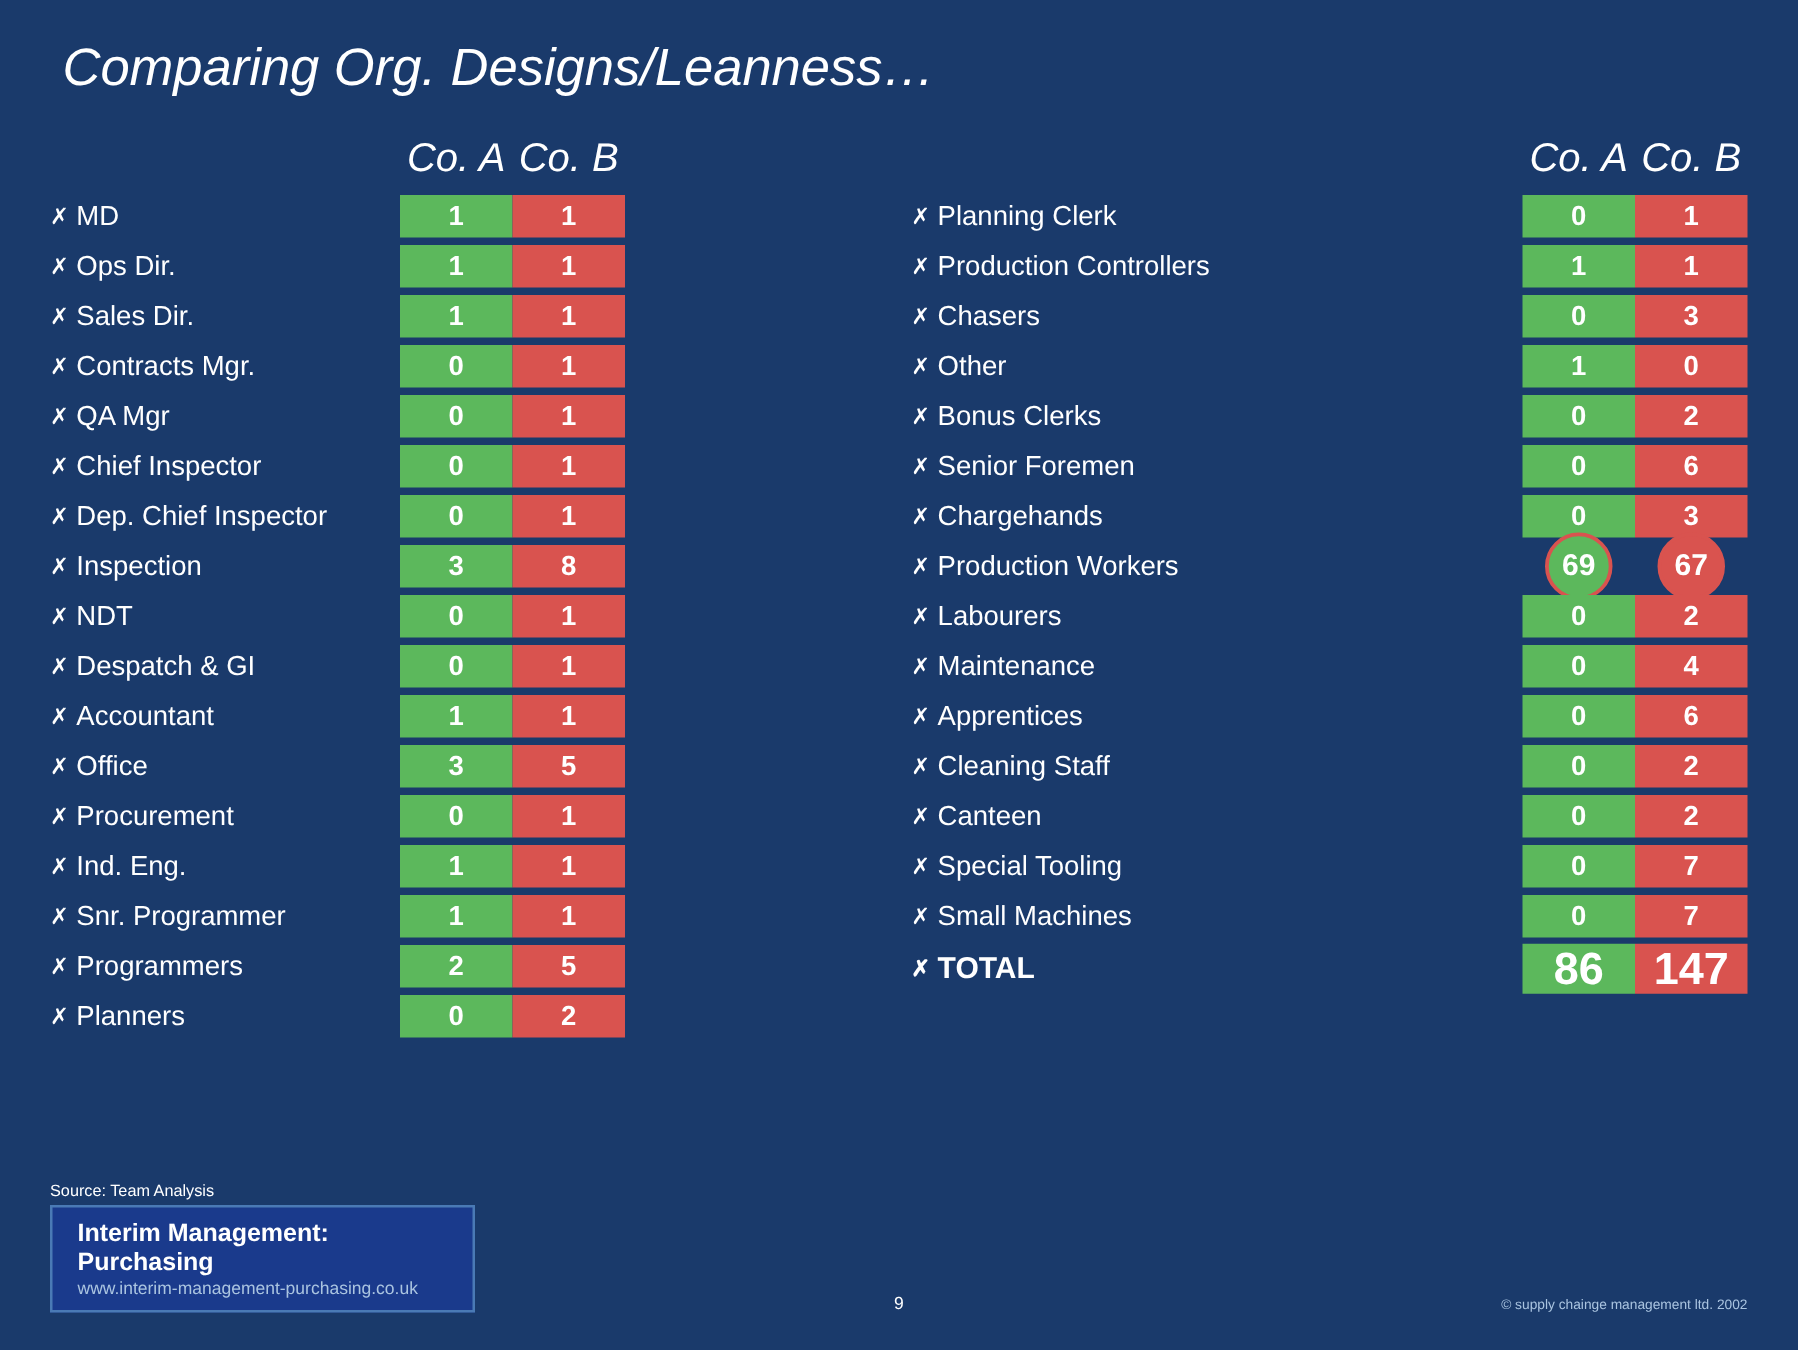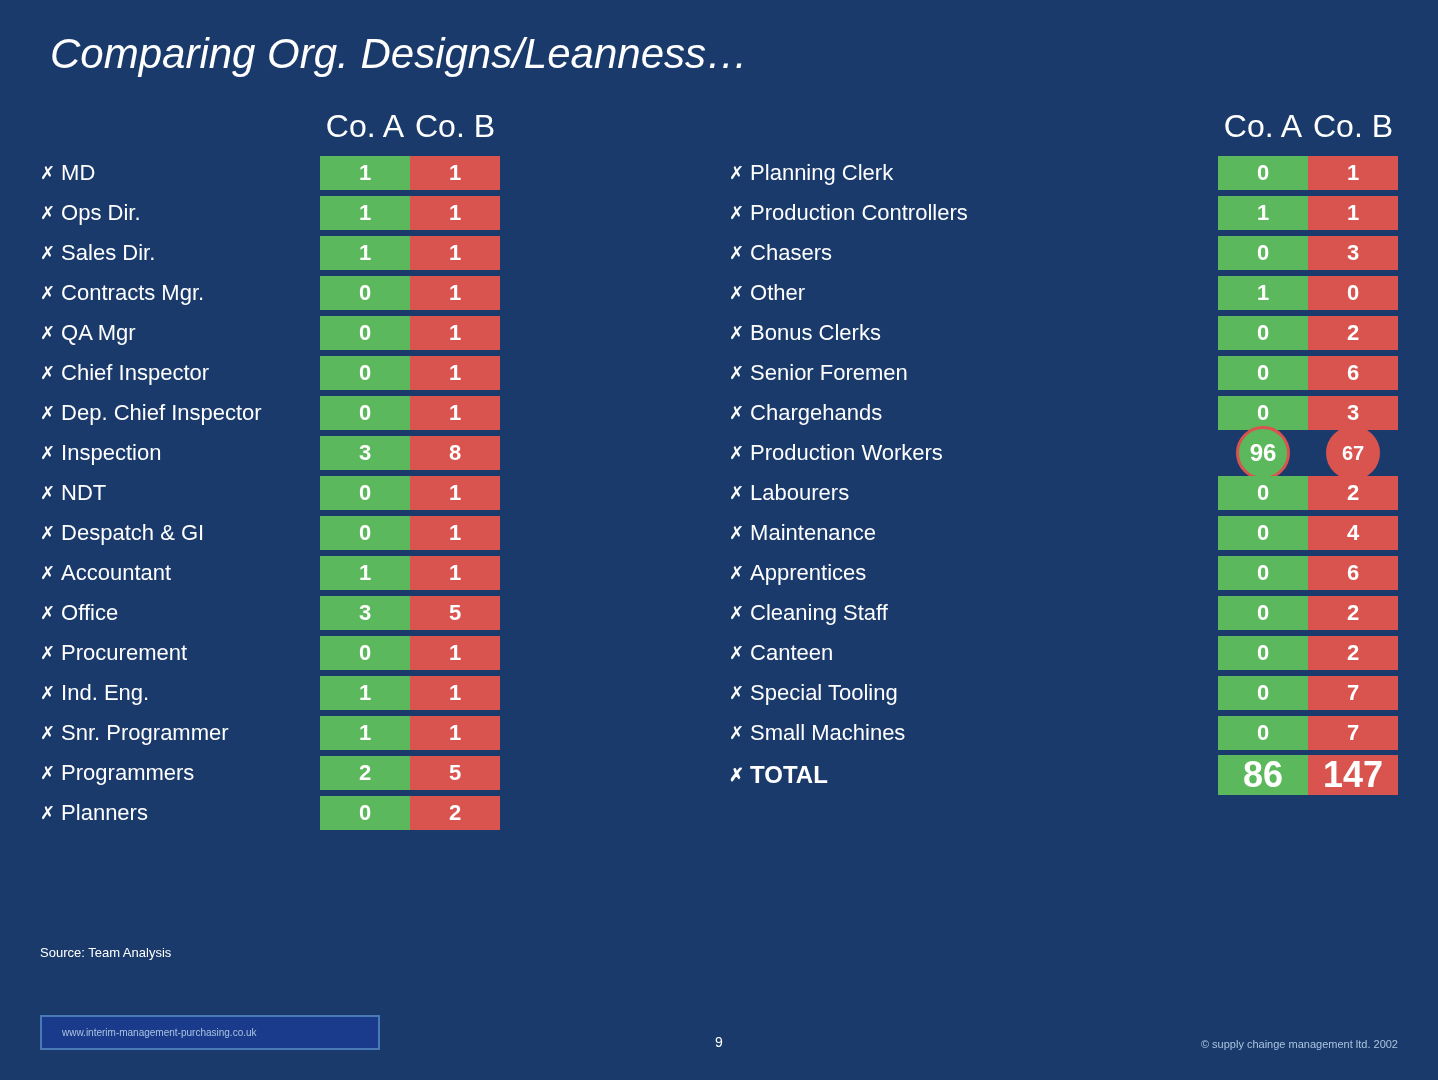--- a/index.html
+++ b/index.html
@@ -33,20 +33,21 @@
     }
 
     .right-section {
       flex: 1;
       min-width: 580px;
     }
 
     .col-headers {
       display: flex;
       margin-bottom: 10px;
+      font-style: italic;
     }
 
     .col-label-spacer-left {
       width: 280px;
     }
 
     .col-label-spacer-right {
       flex: 1;
     }
 
@@ -135,21 +136,21 @@
       width: 340px;
     }
 
     .banner-title {
       font-size: 20px;
       font-weight: bold;
       color: white;
     }
 
     .banner-subtitle {
-      font-size: 10px;
+      font-size: 14px;
       color: #aac4e0;
     }
 
     .footer-copy {
       position: absolute;
       bottom: 30px;
       right: 40px;
       font-size: 11px;
       color: #aac4e0;
     }
@@ -179,21 +180,21 @@
 
     .production-workers-67 {
       background-color: #d9534f;
       border: 3px solid #d9534f;
       border-radius: 50%;
       width: 54px;
       height: 54px;
       display: flex;
       align-items: center;
       justify-content: center;
-      font-size: 20px;
+      font-size: 24px;
       font-weight: bold;
       color: white;
     }
   </style>
 </head>
 <body>
 
 <div class="title">Comparing Org. Designs/Leanness…</div>
 
 <div class="main-content">
@@ -331,21 +332,21 @@
           <div class="value-cell value-red">6</div>
         </div>
         <div class="data-row">
           <div class="row-label row-label-right"><span class="x-marker">✗</span> Chargehands</div>
           <div class="value-cell value-green">0</div>
           <div class="value-cell value-red">3</div>
         </div>
         <div class="data-row">
           <div class="row-label row-label-right"><span class="x-marker">✗</span> Production Workers</div>
           <div class="value-cell">
-            <div class="production-workers-69">96</div>
+            <div class="production-workers-69">69</div>
           </div>
           <div class="value-cell">
             <div class="production-workers-67">67</div>
           </div>
         </div>
         <div class="data-row">
           <div class="row-label row-label-right"><span class="x-marker">✗</span> Labourers</div>
           <div class="value-cell value-green">0</div>
           <div class="value-cell value-red">2</div>
         </div>
@@ -387,17 +388,18 @@
           <div class="value-cell value-green total-value">86</div>
           <div class="value-cell value-red total-value">147</div>
         </div>
       </div>
   </div>
 </div>
 
 <div class="footer-source">Source:  Team Analysis</div>
 
 <div class="footer-banner">
+  <div class="banner-title">Interim Management: Purchasing</div>
   <div class="banner-subtitle">www.interim-management-purchasing.co.uk</div>
 </div>
 
 <div class="page-num">9</div>
 <div class="footer-copy">©  supply chainge management ltd.  2002</div>
 
 </body></html>

